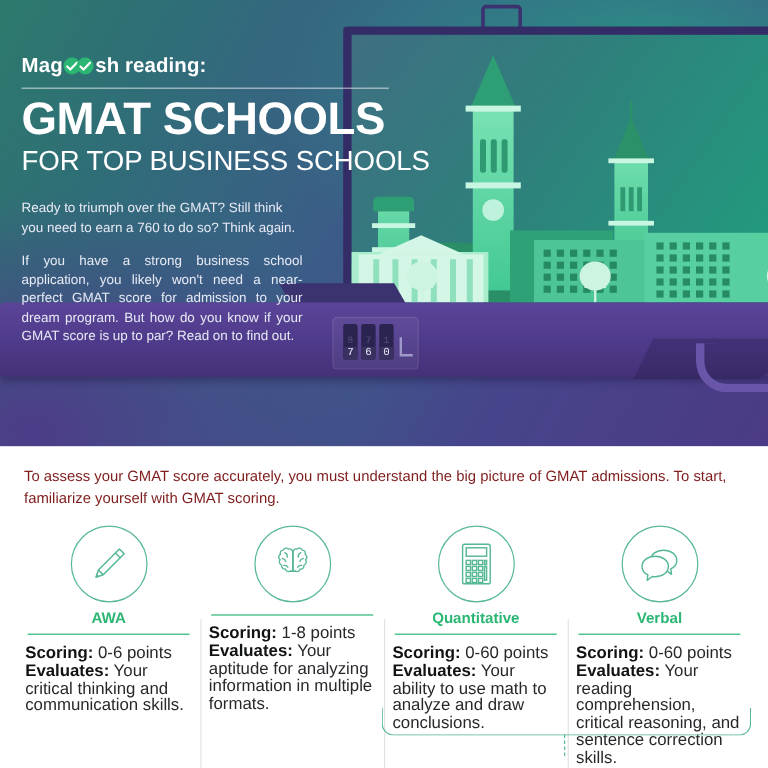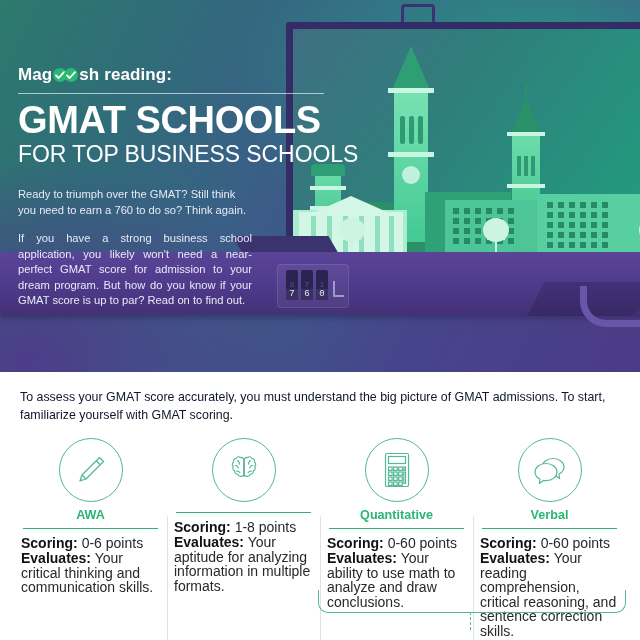--- a/index.html
+++ b/index.html
@@ -388,21 +388,20 @@
     border-radius: 0 0 10px 0;
   }
 
   
   .hero-text {
     position: absolute;
     left: 18px;
     top: 45px;
     width: 250px;
     z-index: 5;
-    margin-top: 20px;
   }
   .brandline {
     display: flex;
     align-items: center;
     font-size: 17px;
     font-weight: bold;
     color: #ffffff;
     letter-spacing: .1px;
   }
   .checks {
@@ -467,21 +466,21 @@
     height: 268px;
     background: #ffffff;
   }
   .intro {
     position: absolute;
     left: 20px;
     top: 16px;
     width: 604px;
     font-size: 12.4px;
     line-height: 18px;
-    color: #0f172a;
+    color: #7f1d1d;
   }
 
   .cards {
     position: absolute;
     left: 14px;
     top: 62px;
     width: 612px;
     display: flex;
   }
   .card {

